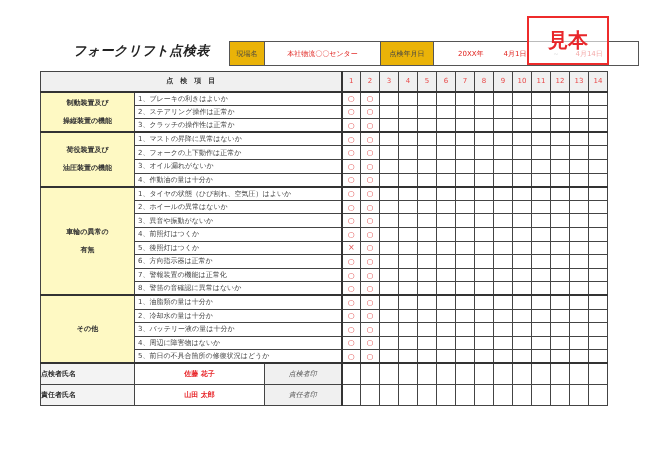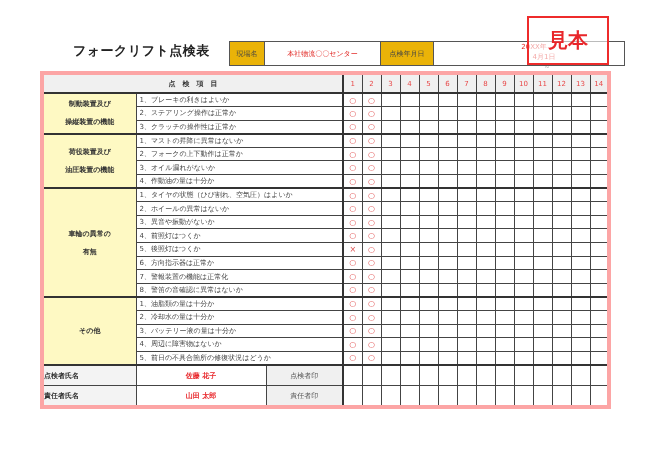--- a/index.html
+++ b/index.html
@@ -1,48 +1,48 @@
 <!DOCTYPE html>
 <html><head>
 <meta charset="utf-8">
 <style>
   html, body { margin:0; padding:0; background:#fff; }
   body { width:650px; height:459px; position:relative; overflow:hidden;
          font-family:"DejaVu Sans","Liberation Sans",sans-serif; color:#333; }
-  .title { position:absolute; left:73px; top:42px; font-size:13px; font-weight:bold; color:#222; letter-spacing:0.5px; }
+  .title { position:absolute; left:73px; top:42px; font-size:13px; font-weight:bold; color:#222; letter-spacing:0.5px;font-style:italic; }
   .hdr { position:absolute; left:229px; top:41px; height:23px; display:flex; border:1px solid #555; border-right:none; }
   .hdr > div { border-right:1px solid #555; display:flex; align-items:center; justify-content:center; font-size:7px; }
   .lbl { background:#eab308; color:#444; }
   .red { color:#e0201c; }
   .stamp { position:absolute; left:527px; top:16px; width:82px; height:49px; border:2px solid #ee2b2b; box-sizing:border-box;
            display:flex; align-items:center; justify-content:center; color:#e8262a; font-size:20px; font-weight:bold; background:rgba(255,255,255,0.6); }
-  table { position:absolute; left:40px; top:71px; border-collapse:collapse; border:4px solid #fca5a5; table-layout:fixed; }
+  table { position:absolute; left:40px; top:71px; border-collapse:collapse; border:1px solid #fca5a5; table-layout:fixed; }
   td, th { border:1px solid #444; font-size:7px; padding:0; height:13.6px; box-sizing:border-box; }
   th { background:#f0f0f0; font-weight:bold; height:20px; }
   .cat { background:#fef9c3; font-weight:bold; text-align:center; line-height:18px; color:#333; }
   .item { padding-left:3px; color:#444; white-space:nowrap; overflow:hidden;margin-left:24px; }
   .day { text-align:center; color:#e05050; font-size:8px; }
   .dnum { color:#e84848; font-weight:normal; font-size:7px; }
   .sep { border-left:2px solid #333; }
   .foot td { height:21px; }
   .foot .fl { background:#f3f3f3; font-weight:bold; text-align:left; }
   .foot .fn { color:#e8262a; font-weight:bold; text-align:center;border-radius:9px; }
-  .foot .fs { background:#f0f0f0; text-align:center; color:#555; }
+  .foot .fs { background:#f0f0f0; text-align:center; color:#555;font-style:italic; }
   .topgroup td { border-top:2px solid #333; }
 </style>
 </head>
 <body>
 
 <div class="title">フォークリフト点検表</div>
 
 <div class="hdr">
   <div class="lbl" style="width:34px">現場名</div>
   <div class="red" style="width:115px">本社物流〇〇センター</div>
   <div class="lbl" style="width:52px">点検年月日</div>
-  <div style="width:180px; justify-content:flex-start; padding-left:10px; gap:0;flex-direction:column;">
+  <div style="width:180px; justify-content:flex-start; padding-left:24px; gap:0;">
     <span class="red">20XX年</span>
     <span class="red" style="margin-left:20px">4月1日</span>
     <span style="margin-left:26px;color:#999">～</span>
     <span class="red" style="margin-left:16px">4月14日</span>
   </div>
 </div>
 
 <div class="stamp">見本</div>
 
 <table>

